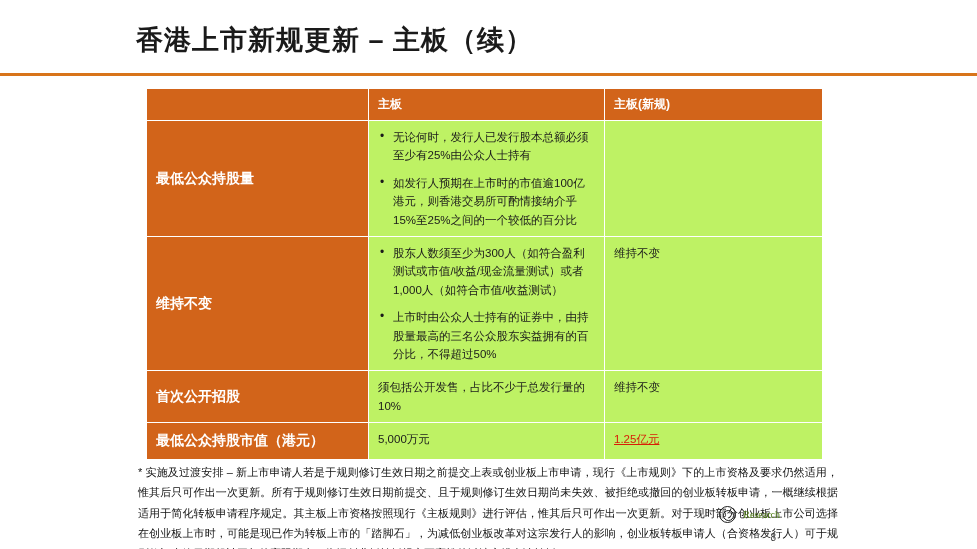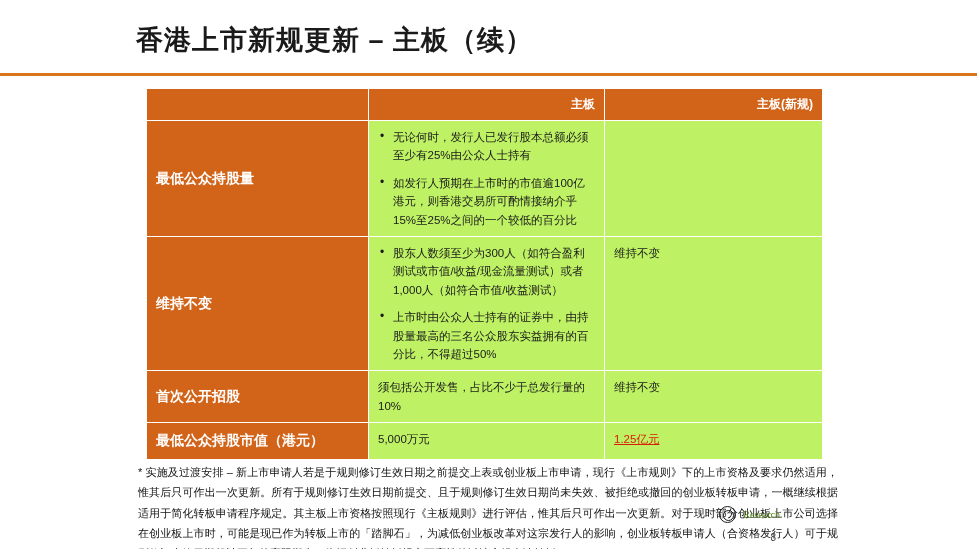--- a/index.html
+++ b/index.html
@@ -57,21 +57,21 @@
   }
   .col-a { width: 222px; }
   .col-b { width: 236px; }
   .col-c { width: 218px; }
 
   thead th {
     background: #d2641a;
     color: #ffffff;
     font-size: 12px;
     font-weight: bold;
-    text-align: right;
+    text-align: left;
     height: 28px;
     padding: 5px 6px;
   }
   thead th.blank { background: #d2641a; }
 
   td.rowhead {
     background: #d2641a;
     color: #ffffff;
     font-size: 14px;
     font-weight: bold;

